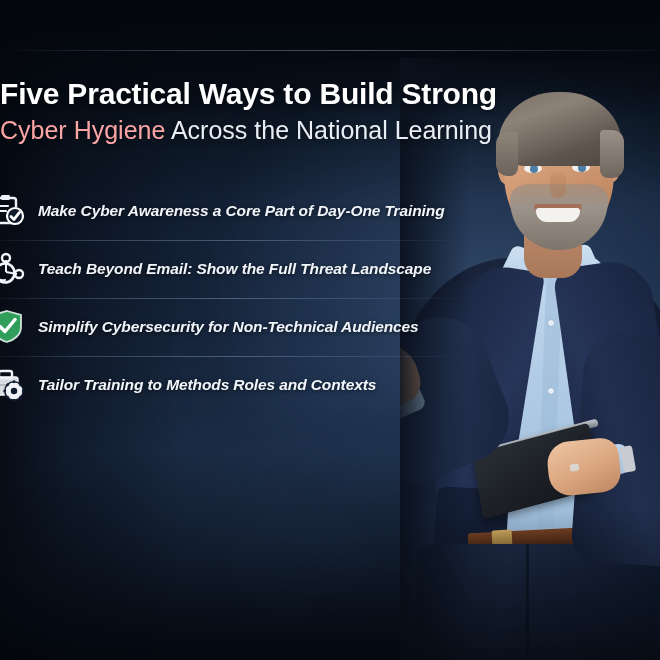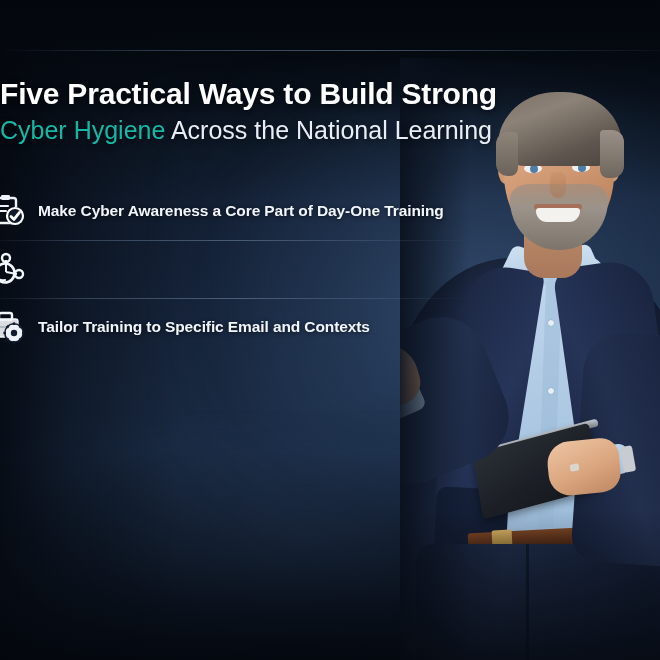--- a/index.html
+++ b/index.html
@@ -344,21 +344,21 @@
     white-space: nowrap;
   }
   .title-line2 {
     margin: 4px 0 0 0;
     font-size: 25px;
     font-weight: normal;
     line-height: 1.2;
     white-space: nowrap;
     text-shadow: 0 2px 6px rgba(0,0,0,0.5);
   }
-  .accent { color: #14b8a6; }
+  .accent { color: #fca5a5; }
   .title-rest { color: #e9eef5; }
 
   .list {
     position: absolute;
     left: 0px; top: 182px;
     width: 470px;
   }
   .row {
     position: relative;
     height: 58px;
@@ -383,20 +383,21 @@
     display: flex; align-items: center; justify-content: center;
   }
   .row-label {
     margin-left: 38px;
     font-size: 15.5px;
     font-weight: bold;
     color: #f2f6fb;
     letter-spacing: -0.1px;
     text-shadow: 0 1px 4px rgba(0,0,0,0.6);
     white-space: nowrap;
+    font-style: italic;
   }
 </style>
 </head>
 <body>
 
 <div id="slide">
 
   <div class="bg-base"></div>
   <div class="bg-glow-right"></div>
   <div class="bg-glow-lower"></div>
@@ -483,22 +484,32 @@
       <span class="row-icon">
         <svg width="34" height="34" viewBox="0 0 34 34">
           <line x1="13" y1="20" x2="13" y2="8" stroke="#eef3f9" stroke-width="2"></line>
           <line x1="13" y1="20" x2="24" y2="22" stroke="#eef3f9" stroke-width="2"></line>
           <circle cx="12" cy="21" r="9.5" fill="none" stroke="#f2f6fb" stroke-width="2.6"></circle>
           <circle cx="13" cy="6" r="4" fill="none" stroke="#f2f6fb" stroke-width="2.4"></circle>
           <circle cx="26" cy="22" r="4" fill="none" stroke="#f2f6fb" stroke-width="2.4"></circle>
           <path d="M3 26 q4 3 9 2" fill="none" stroke="#f2f6fb" stroke-width="2.2" stroke-linecap="round"></path>
         </svg>
       </span>
+      <span class="row-label">Teach Beyond Email: Show the Full Threat Landscape</span>
     </div>
 
+    <div class="row">
+      <span class="row-icon">
+        <svg width="36" height="36" viewBox="0 0 36 36">
+          <path d="M15 2 L29 6 V18 C29 26 22 31 15 33 C8 31 1 26 1 18 V6 Z" fill="#2f9e5a" stroke="#cfe3d9" stroke-width="1.8"></path>
+          <path d="M8 17.5 l5 5 l10 -12" fill="none" stroke="#ffffff" stroke-width="3.4" stroke-linecap="round" stroke-linejoin="round"></path>
+        </svg>
+      </span>
+      <span class="row-label">Simplify Cybersecurity for Non-Technical Audiences</span>
+    </div>
 
     <div class="row">
       <span class="row-icon">
         <svg width="36" height="36" viewBox="0 0 36 36">
           <rect x="0" y="10" width="26" height="18" rx="2.5" fill="#d9dde2" stroke="#f0f3f7" stroke-width="1.4"></rect>
           <rect x="7" y="4" width="13" height="7" rx="2" fill="none" stroke="#f0f3f7" stroke-width="2.4"></rect>
           <line x1="0" y1="18" x2="26" y2="18" stroke="#aab1ba" stroke-width="1.6"></line>
           <circle cx="22" cy="24" r="10" fill="#101c2d"></circle>
           <g fill="#eef2f7">
             <circle cx="22" cy="24" r="8.4"></circle>
@@ -511,18 +522,18 @@
             <line x1="22" y1="32" x2="22" y2="34.6"></line>
             <line x1="11.4" y1="24" x2="14" y2="24"></line>
             <line x1="30" y1="24" x2="32.6" y2="24"></line>
             <line x1="14.8" y1="16.8" x2="16.6" y2="18.6"></line>
             <line x1="27.4" y1="29.4" x2="29.2" y2="31.2"></line>
             <line x1="29.2" y1="16.8" x2="27.4" y2="18.6"></line>
             <line x1="16.6" y1="29.4" x2="14.8" y2="31.2"></line>
           </g>
         </svg>
       </span>
-      <span class="row-label">Tailor Training to Specific Email and Contexts</span>
+      <span class="row-label">Tailor Training to Methods Roles and Contexts</span>
     </div>
 
 
   </div>
 </div>
 
 </body></html>

